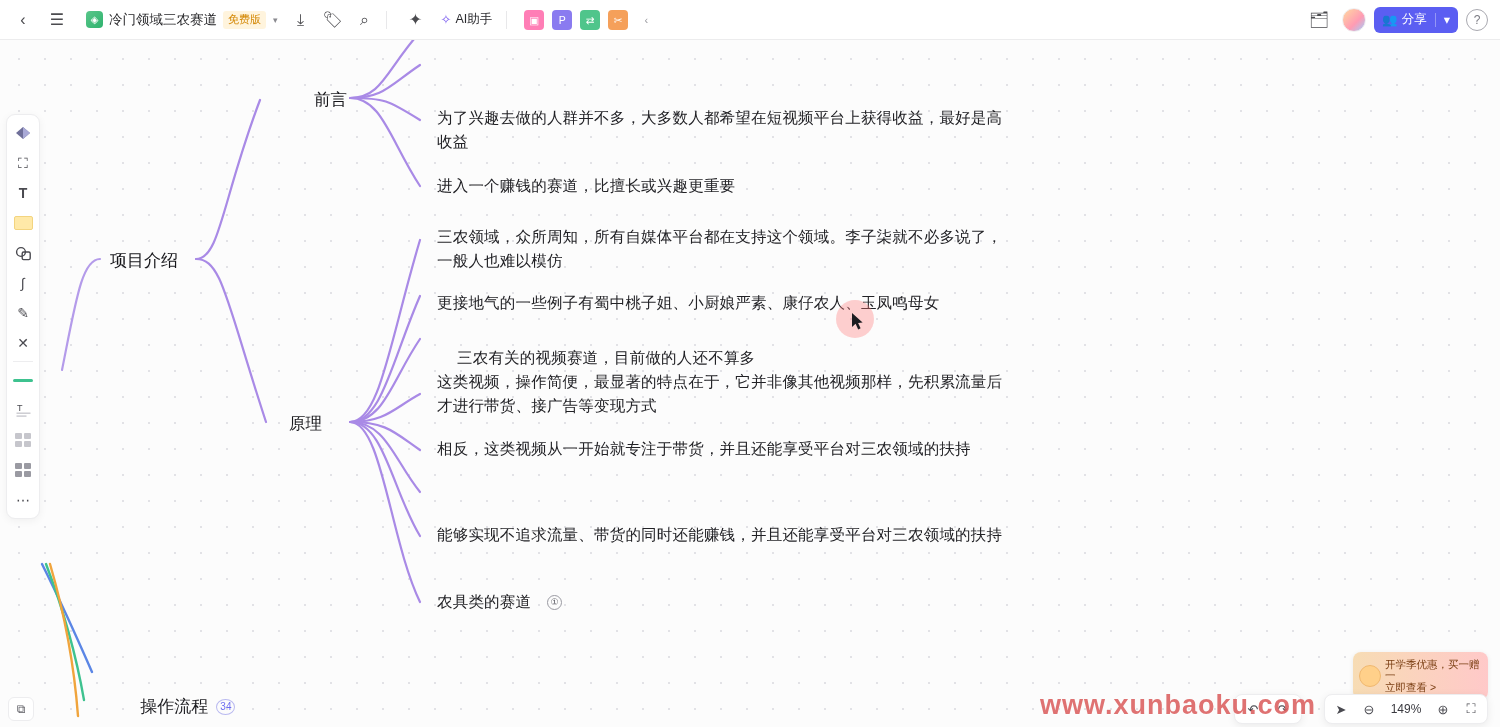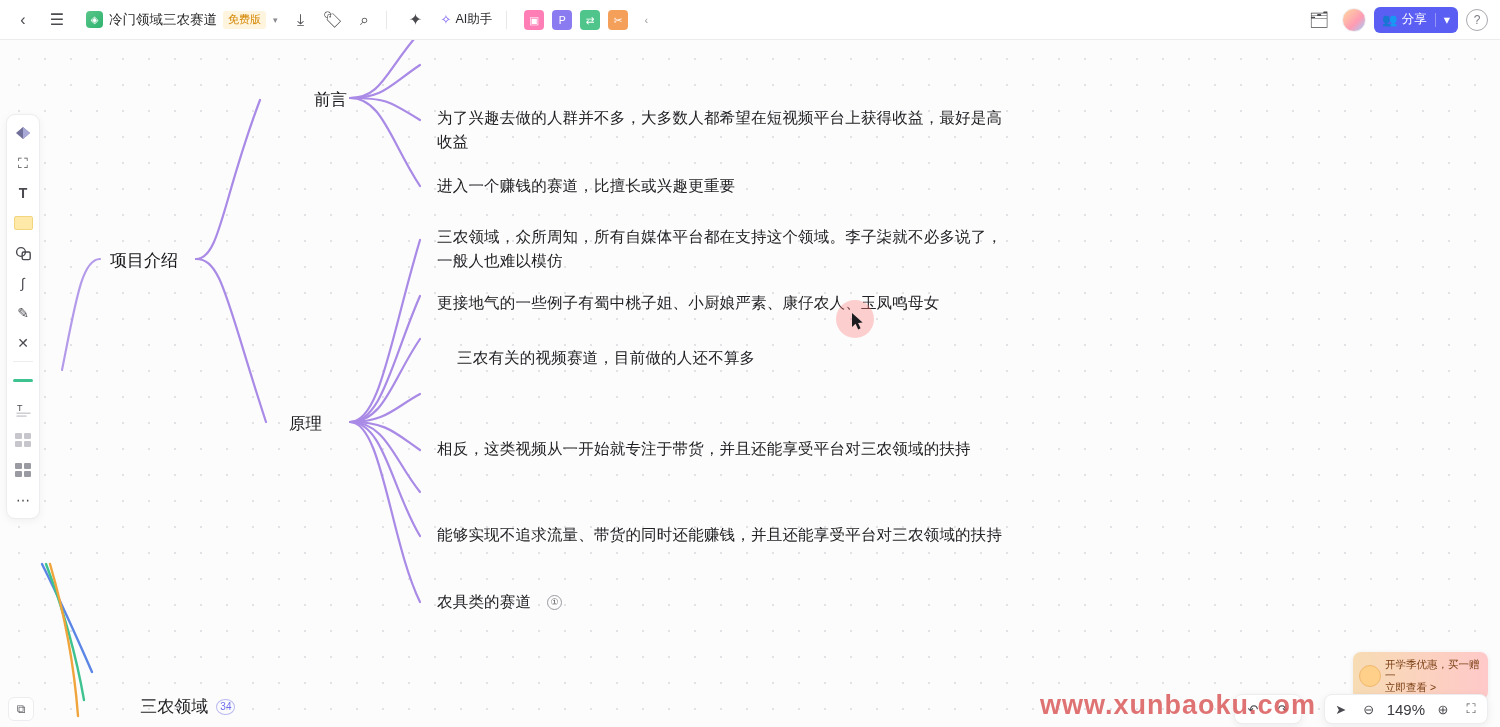--- a/index.html
+++ b/index.html
@@ -292,21 +292,21 @@
     box-shadow: 0 2px 8px rgba(0,0,0,.07);
     z-index: 36;
   }
   .zb-item {
     display: flex; align-items: center; justify-content: center;
     color: #4a4a50; font-size: 13px;
     height: 22px; min-width: 20px;
     border-radius: 5px;
     cursor: pointer;
   }
-  .zb-level { font-size: 15px; color: #3a3a40; min-width: 38px; }
+  .zb-level { font-size: 12px; color: #3a3a40; min-width: 38px; }
   .undobar {
     position: absolute;
     right: 198px; top: 694px;
     height: 30px;
     background: #ffffff;
     border: 1px solid #ededef;
     border-radius: 8px;
     display: flex; align-items: center;
     padding: 0 8px;
     gap: 10px;
@@ -372,28 +372,29 @@
     <div class="node branch" style="left:289px; top:371px;">原理</div>
 
     <div class="leaf" style="left:437px; top:-42px; width:575px;">有一部分人在选择适合的赛道时感到非常困难和头疼</div>
 
     <div class="leaf" style="left:437px; top:66px; width:575px;">为了兴趣去做的人群并不多，大多数人都希望在短视频平台上获得收益，最好是高收益</div>
     <div class="leaf" style="left:437px; top:134px; width:575px;">进入一个赚钱的赛道，比擅长或兴趣更重要</div>
 
     <div class="leaf" style="left:437px; top:185px; width:575px;font-family:Liberation Serif, serif;">三农领域，众所周知，所有自媒体平台都在支持这个领域。李子柒就不必多说了，一般人也难以模仿</div>
     <div class="leaf" style="left:437px; top:252px; width:575px;font-family:Liberation Mono, monospace;">更接地气的一些例子有蜀中桃子姐、小厨娘严素、康仔农人、玉凤鸣母女</div>
     <div class="leaf" style="left:457px; top:287px; width:575px;margin-top:19px;">三农有关的视频赛道，目前做的人还不算多</div>
+    <div class="leaf" style="left:437px; top:330px; width:575px;">这类视频，操作简便，最显著的特点在于，它并非像其他视频那样，先积累流量后才进行带货、接广告等变现方式</div>
     <div class="leaf" style="left:437px; top:397px; width:575px;">相反，这类视频从一开始就专注于带货，并且还能享受平台对三农领域的扶持</div>
     <div class="leaf" style="left:437px; top:483px; width:575px;">能够实现不追求流量、带货的同时还能赚钱，并且还能享受平台对三农领域的扶持</div>
     <div class="leaf" style="left:437px; top:550px; width:575px;">
       <span>农具类的赛道</span><span class="circ-badge">①</span>
     </div>
 
     <div class="node" style="left:112px; top:628px; font-size:17px;">
-      <span>三农领域</span><span class="count-badge">34</span>
+      <span>操作流程</span><span class="count-badge">34</span>
     </div>
   </div>
 
   <div class="cursor-halo"></div>
   <div class="cursor-arrow">
     <svg width="14" height="18" viewBox="0 0 14 18">
         <polygon points="0,0 0,14 3.6,10.8 6.2,16.4 8.6,15.3 6.1,9.9 10.6,9.6" fill="#1c1c20"></polygon>
       </svg>
   </div>
 

